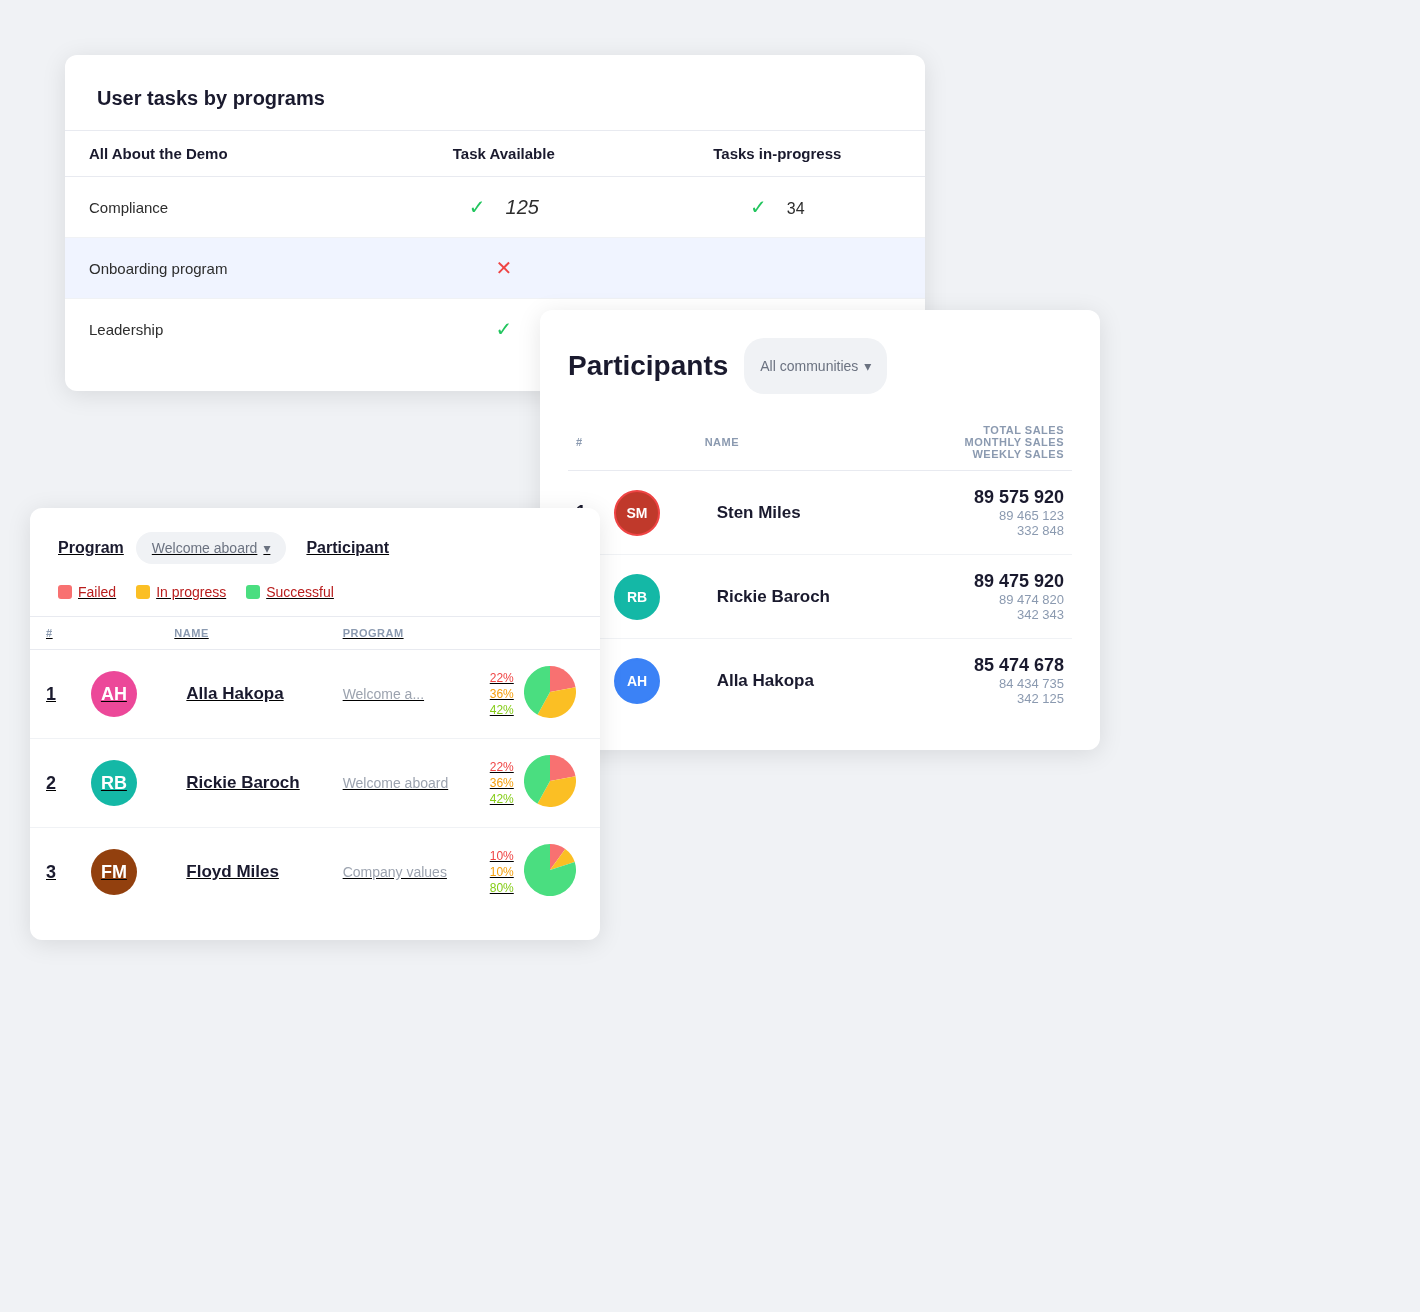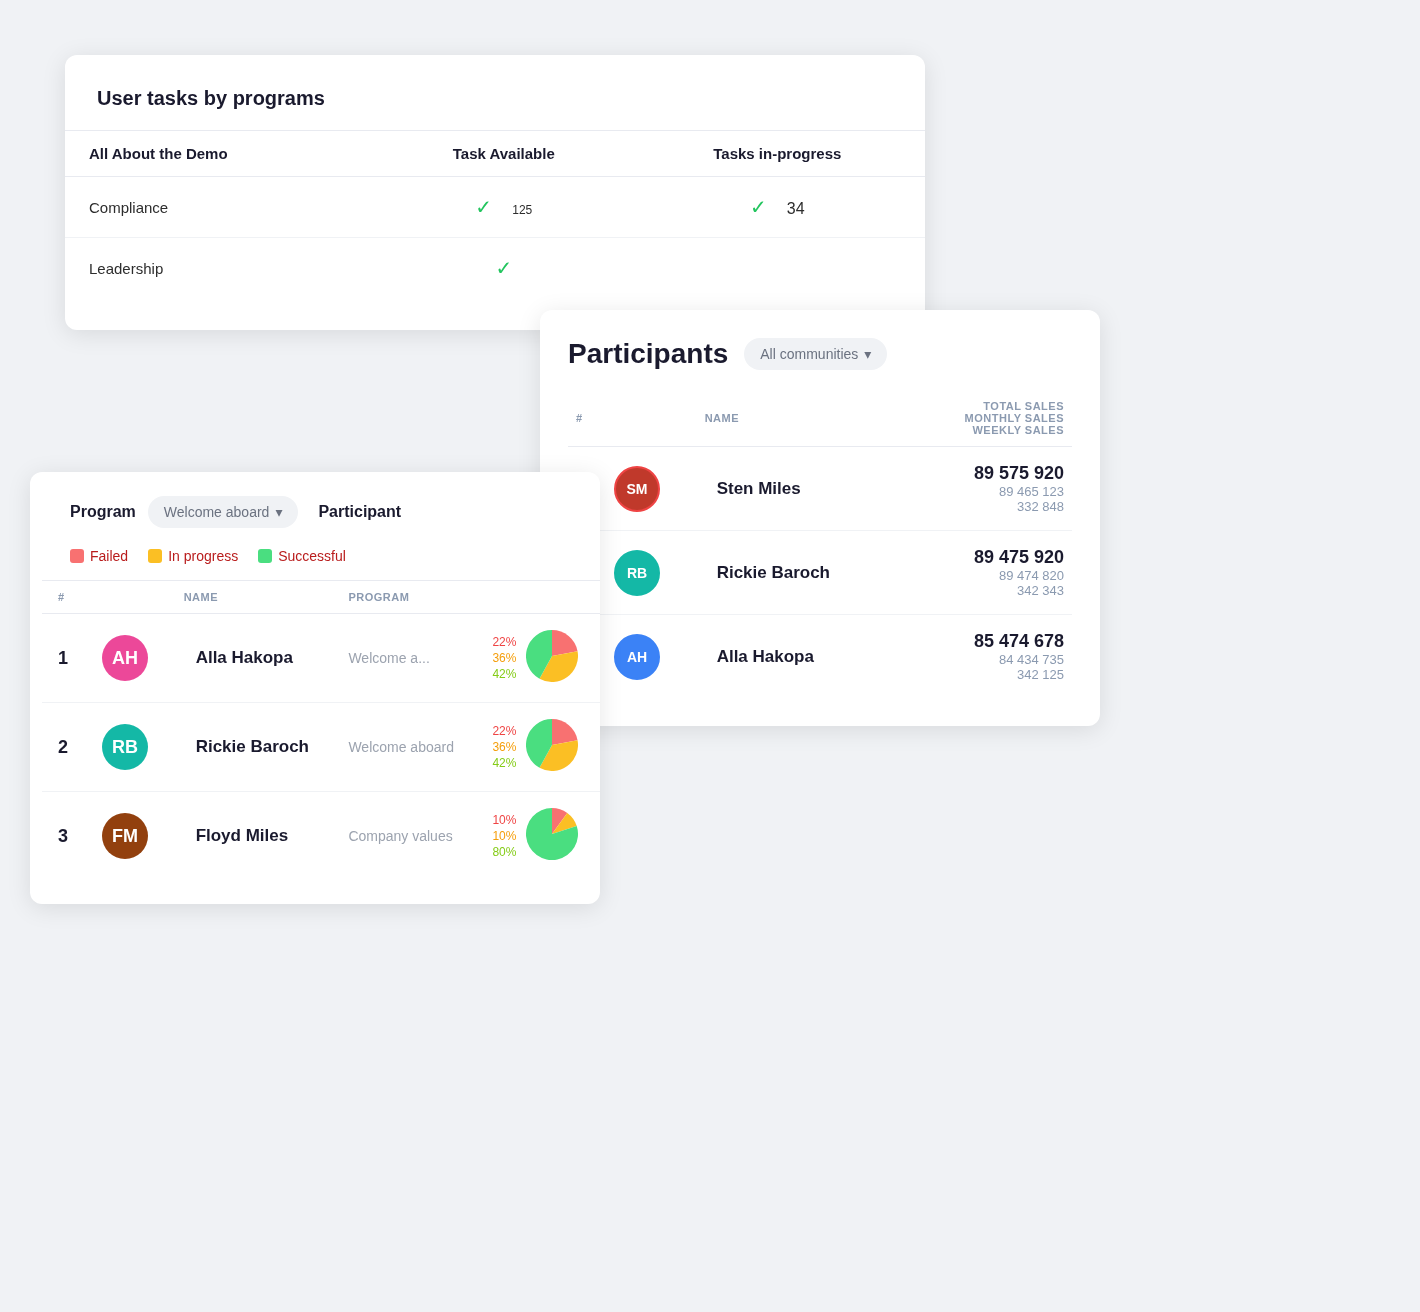--- a/index.html
+++ b/index.html
@@ -81,21 +81,21 @@
     }
     .participants-title {
       font-size: 28px;
       font-weight: 700;
       color: #1a1a2e;
     }
     .communities-btn {
       background: #f0f2f5;
       border: none;
       border-radius: 20px;
-      padding: 8px 16px;
+      padding: 20px 16px;
       font-size: 14px;
       color: #6b7280;
       cursor: pointer;
       display: flex;
       align-items: center;
       gap: 6px;
     }
 
     .participants-table {
       width: 100%;
@@ -137,24 +137,25 @@
     }
 
     .p-name { font-size: 17px; font-weight: 700; color: #1a1a2e; padding-left: 12px; }
     .p-sales-col { text-align: right; }
     .p-total-sales { font-size: 18px; font-weight: 800; color: #1a1a2e; }
     .p-monthly-sales { font-size: 13px; color: #8b9ab0; }
     .p-weekly-sales { font-size: 13px; color: #8b9ab0; }
 
     
     .card-list {
-      top: 472px;
+      top: 508px;
       left: 30px;
       width: 570px;
-      padding: 24px 0 24px 12px;
+      padding: 24px 0 24px 0;
+      text-decoration: underline;
     }
 
     .list-header {
       display: flex;
       align-items: center;
       gap: 12px;
       padding: 0 28px 20px 28px;
     }
     .list-header-label {
       font-size: 16px;
@@ -264,25 +265,36 @@
         <th>All About the Demo</th>
         <th>Task Available</th>
         <th>Tasks in-progress</th>
       </tr>
     </thead>
     <tbody id="tasks-tbody">
         <tr>
     <td>Compliance</td>
     <td class="center">
       <span class="check-icon">✓</span>
-      <span style="margin-left:16px;font-size:12px;">125</span>
+      <span style="margin-left:16px;font-size:20px;font-style:italic;">125</span>
     </td>
     <td class="center">
       <span class="check-icon">✓</span>
       <span style="margin-left:16px;font-size:16px;">34</span>
+    </td>
+  </tr>
+        <tr class="highlighted">
+    <td>Onboarding program</td>
+    <td class="center">
+      <span class="cross-icon">✕</span>
+      
+    </td>
+    <td class="center">
+      
+      
     </td>
   </tr>
         <tr>
     <td>Leadership</td>
     <td class="center">
       <span class="check-icon">✓</span>
       
     </td>
     <td class="center">
       

